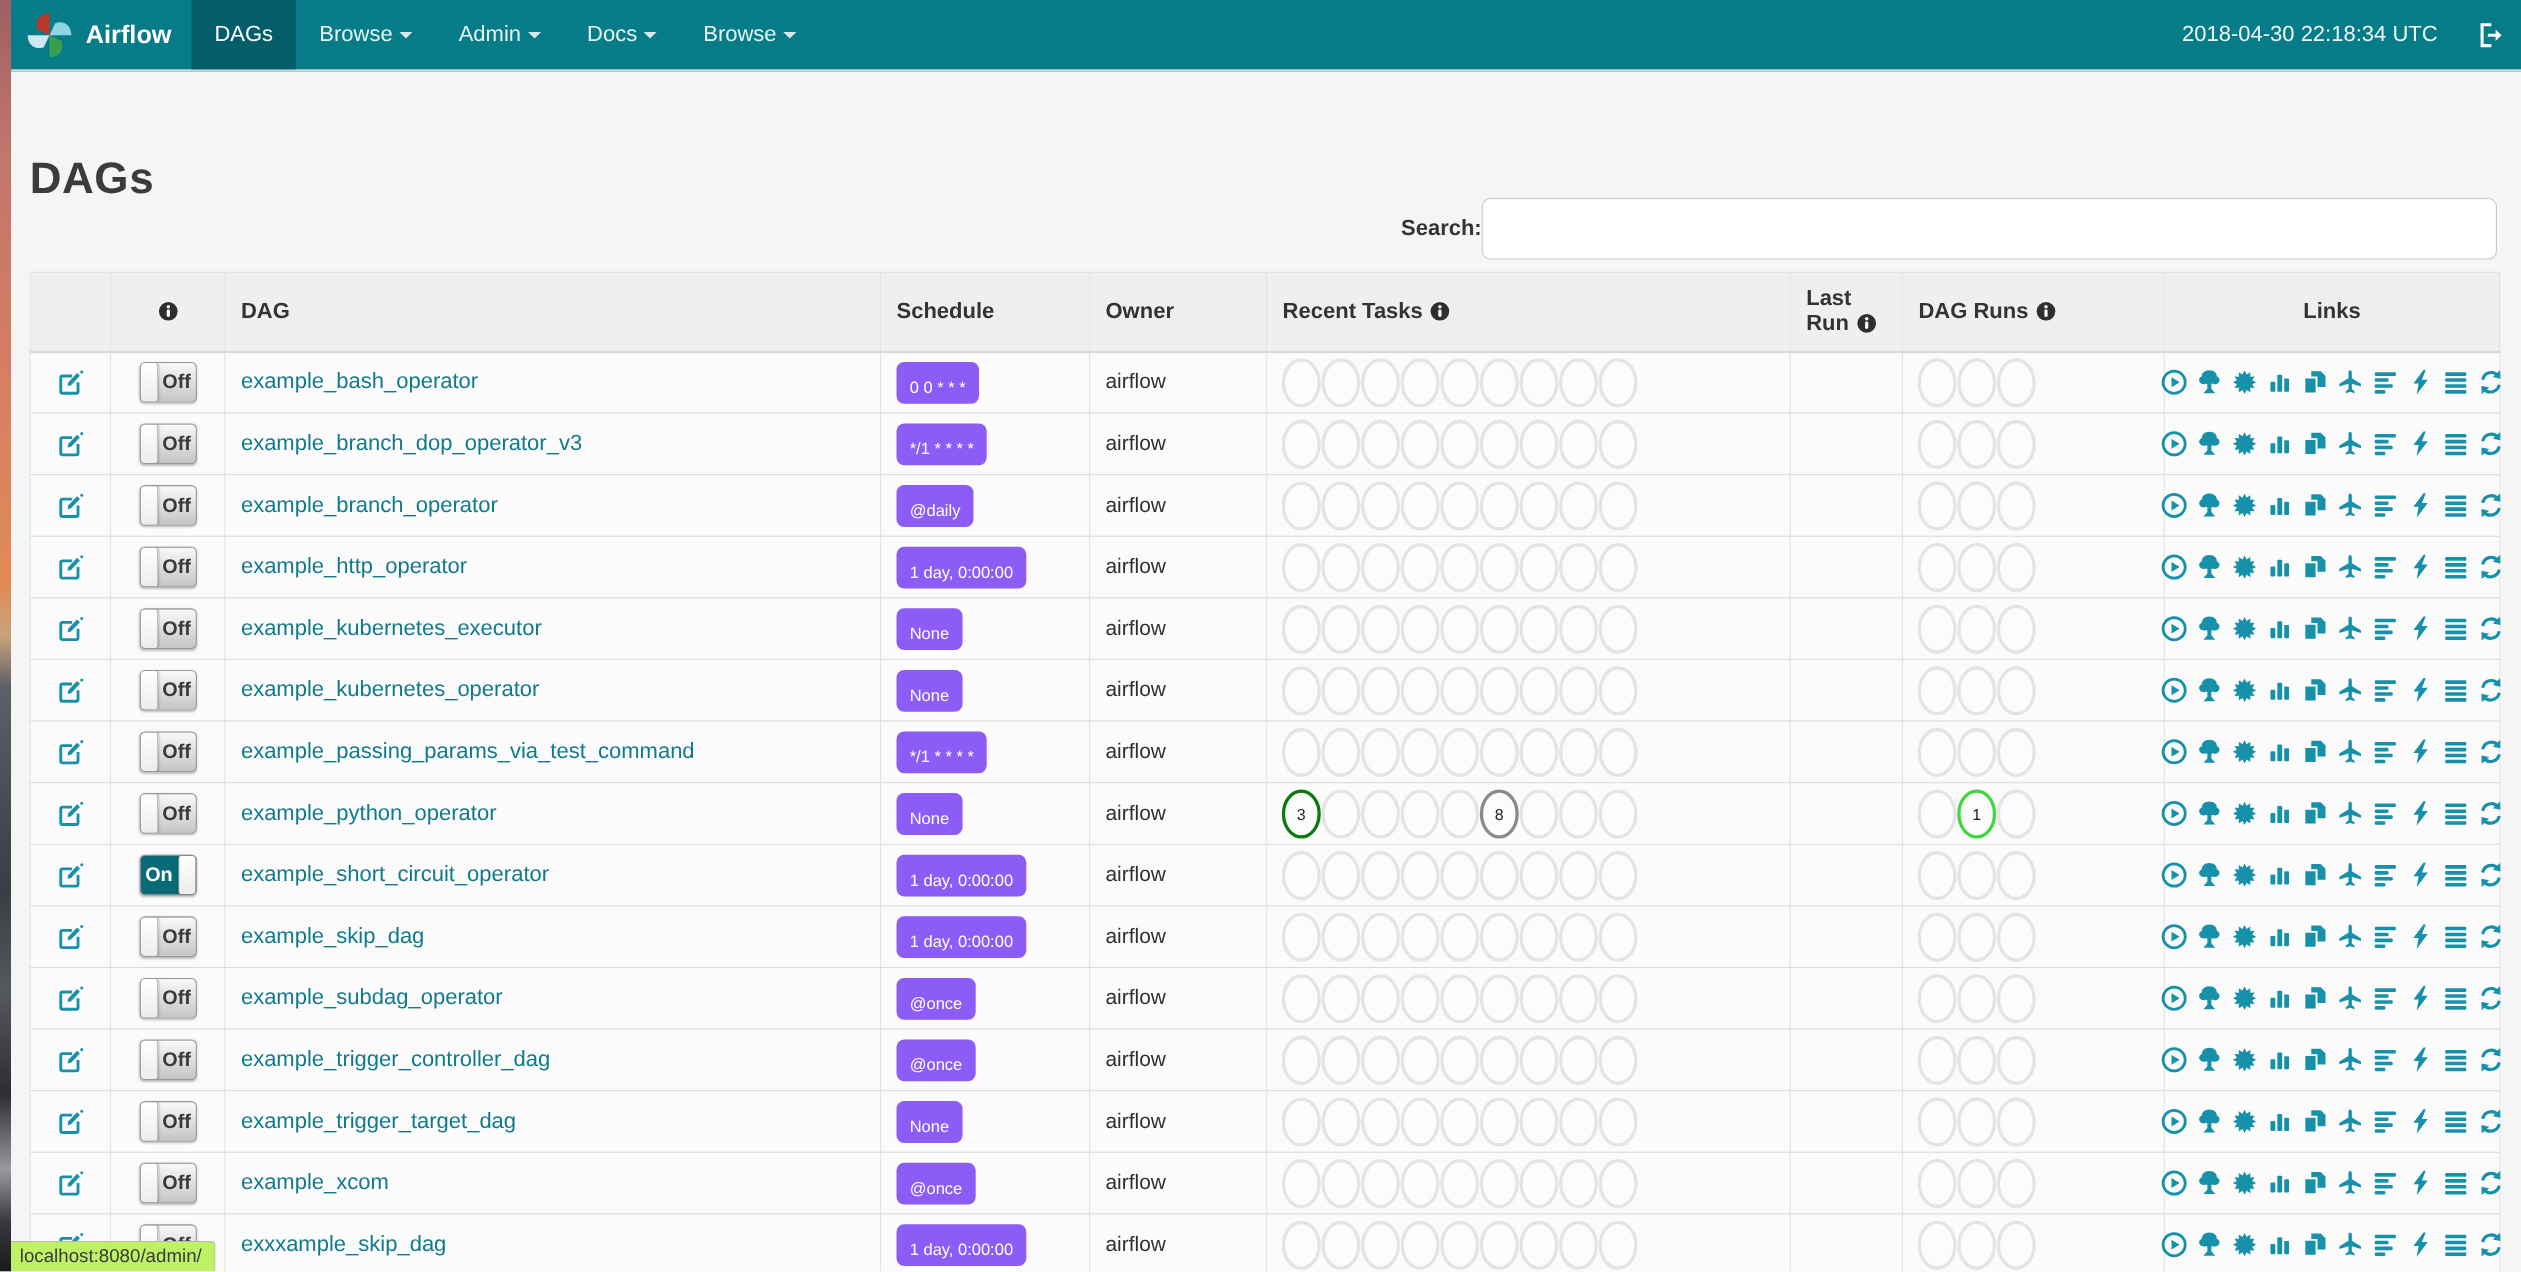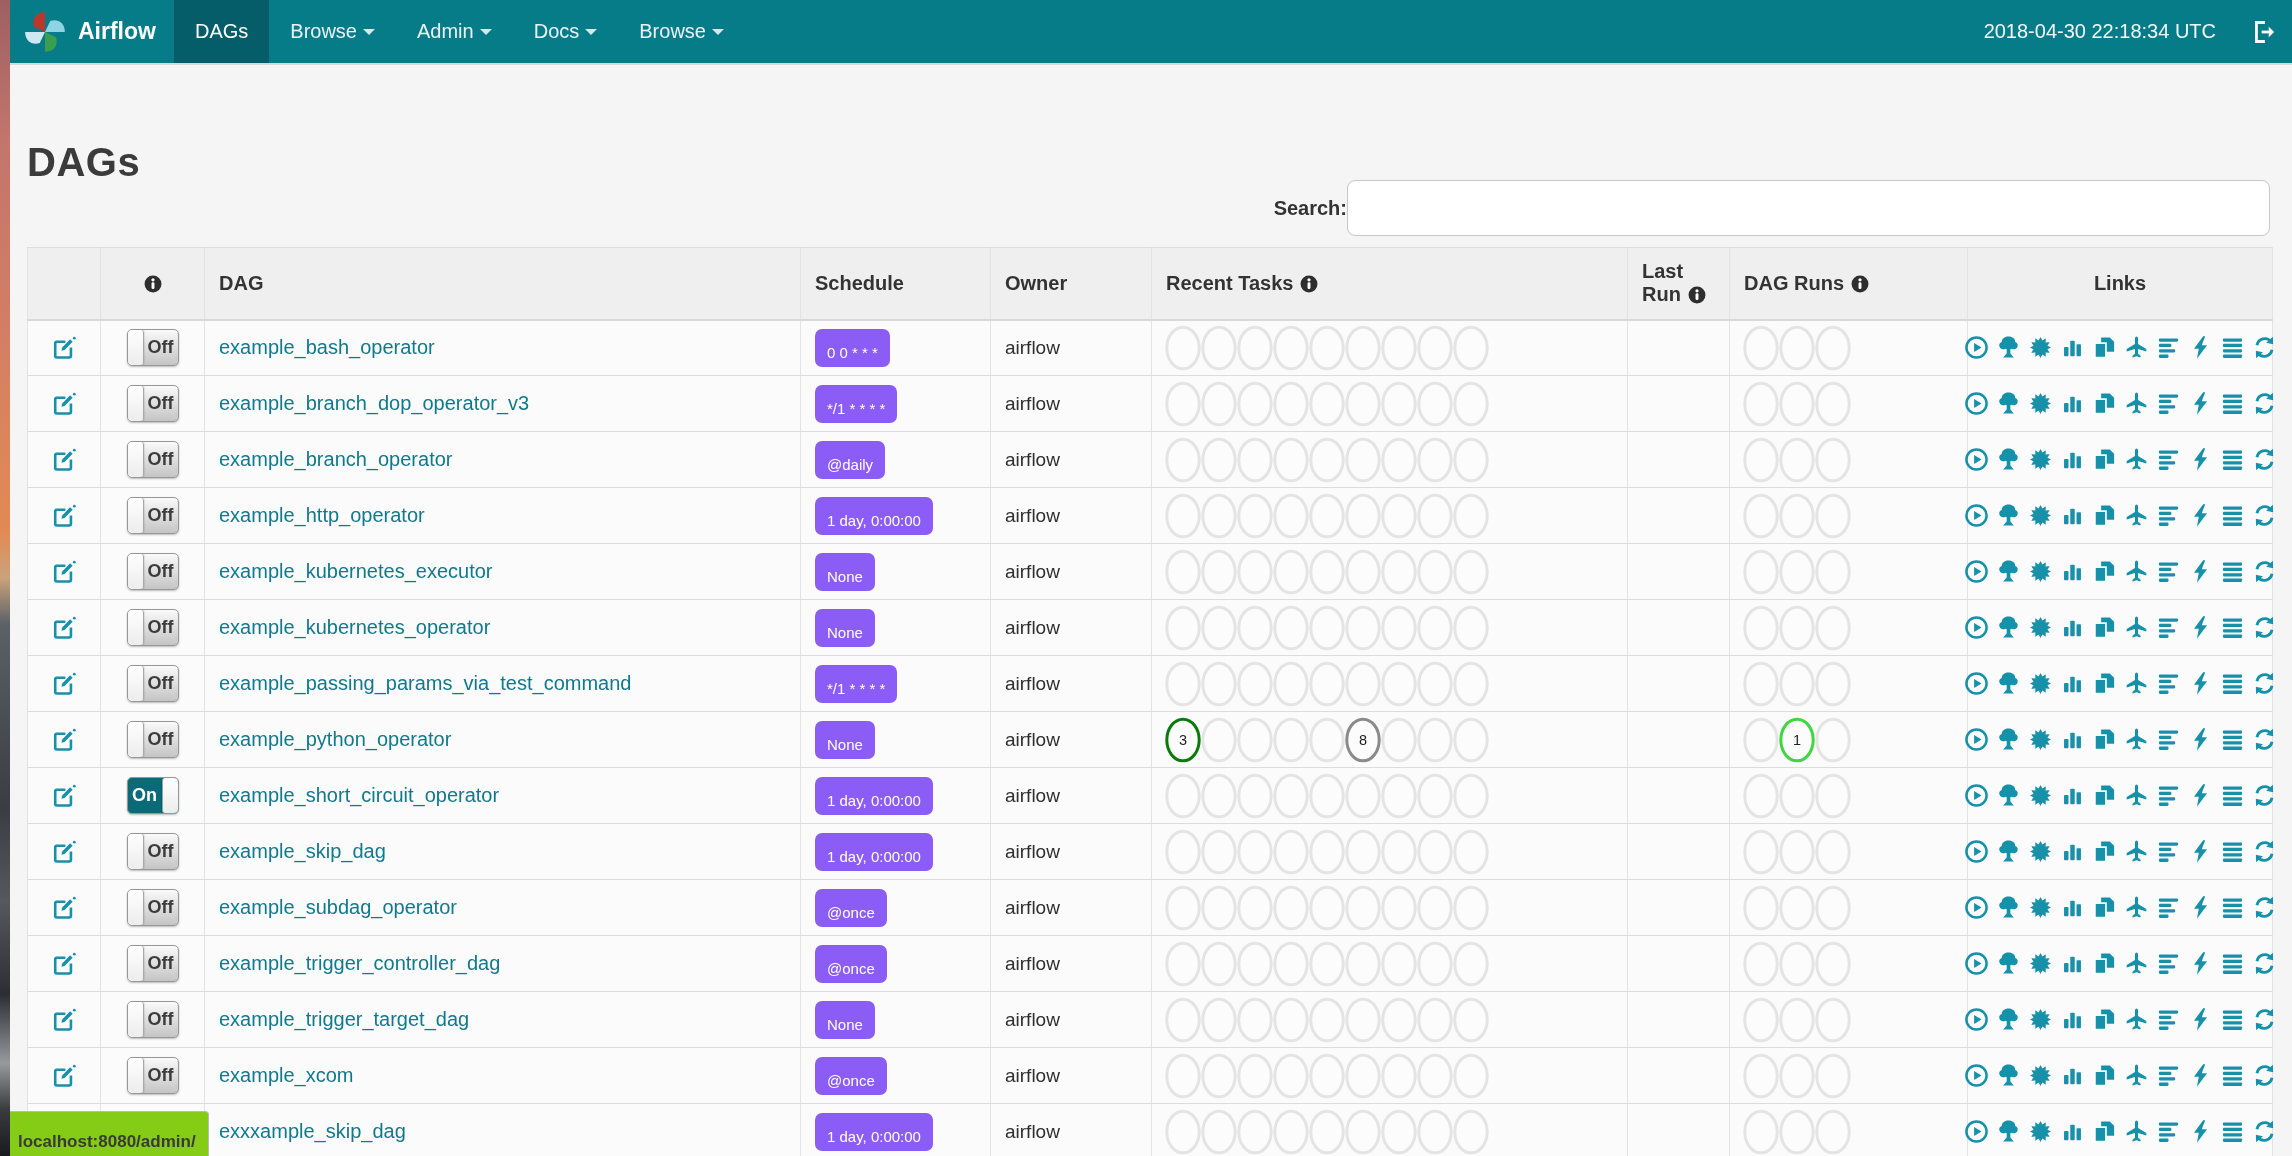--- a/index.html
+++ b/index.html
@@ -68,23 +68,23 @@
      border-right:1px solid #a8a8a8;box-shadow:0 0 2px rgba(0,0,0,0.3);border-radius:3px;}
   .toggle.off{background:linear-gradient(#f9f9f9,#c5c5c5);}
   .toggle.off .t-label{color:#3a3a3a;}
   .toggle.on{background:#0a6a78;flex-direction:row-reverse;}
   .toggle.on .knob{border-right:none;border-left:1px solid #8fa6ab;}
   .toggle.on .t-label{color:#fff;}
   .t-label{flex:1;display:flex;align-items:center;justify-content:center;
      font-size:18px;font-weight:bold;text-align:center;}
 
   
-  .statusbar{position:absolute;left:10px;bottom:0;z-index:95;background:#84cc16;
+  .statusbar{position:absolute;left:10px;bottom:0;z-index:95;background:#bef264;
      border:1px solid #b9b9b9;border-left:none;border-bottom:none;border-top-right-radius:4px;
-     font-size:17px;color:#3a3a3a;padding:20px 12px 4px 8px;font-weight:bold;}
+     font-size:17px;color:#3a3a3a;padding:3px 12px 4px 8px;}
 
   .defs-holder{position:absolute;width:0;height:0;overflow:hidden;}
 </style>
 </head>
 <body>
 
 <svg class="defs-holder" xmlns="http://www.w3.org/2000/svg" aria-hidden="true">
   <g id="i-play">
     <circle cx="13" cy="13" r="10.5" fill="none" stroke="currentColor" stroke-width="2.6"></circle>
     <path d="M10.5 8.3 L18.2 13 L10.5 17.7 Z" fill="currentColor"></path>

